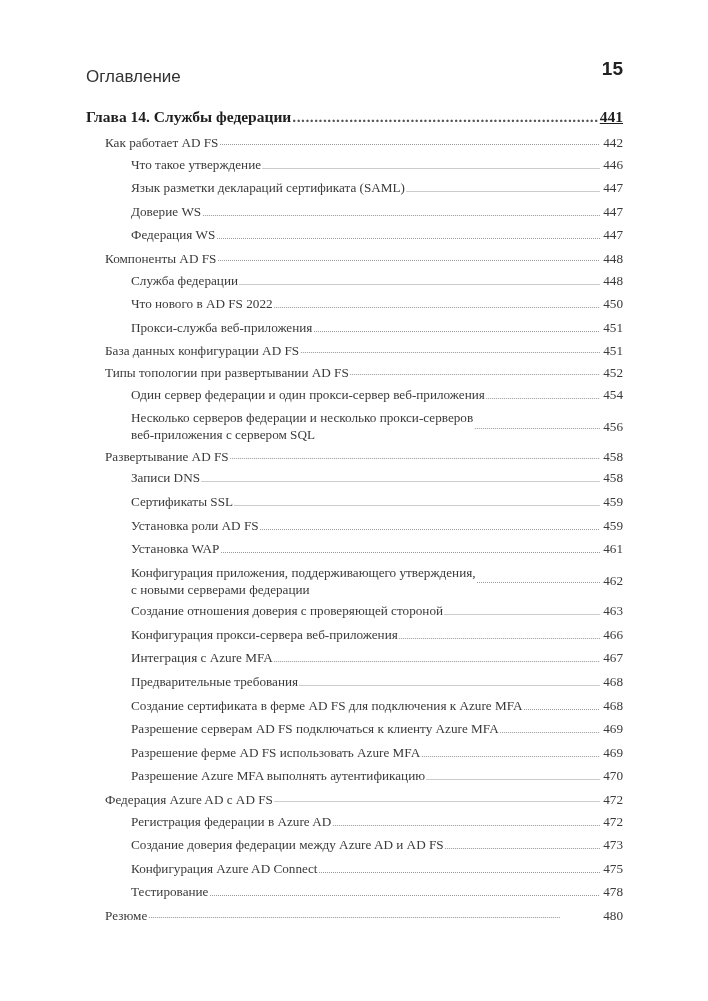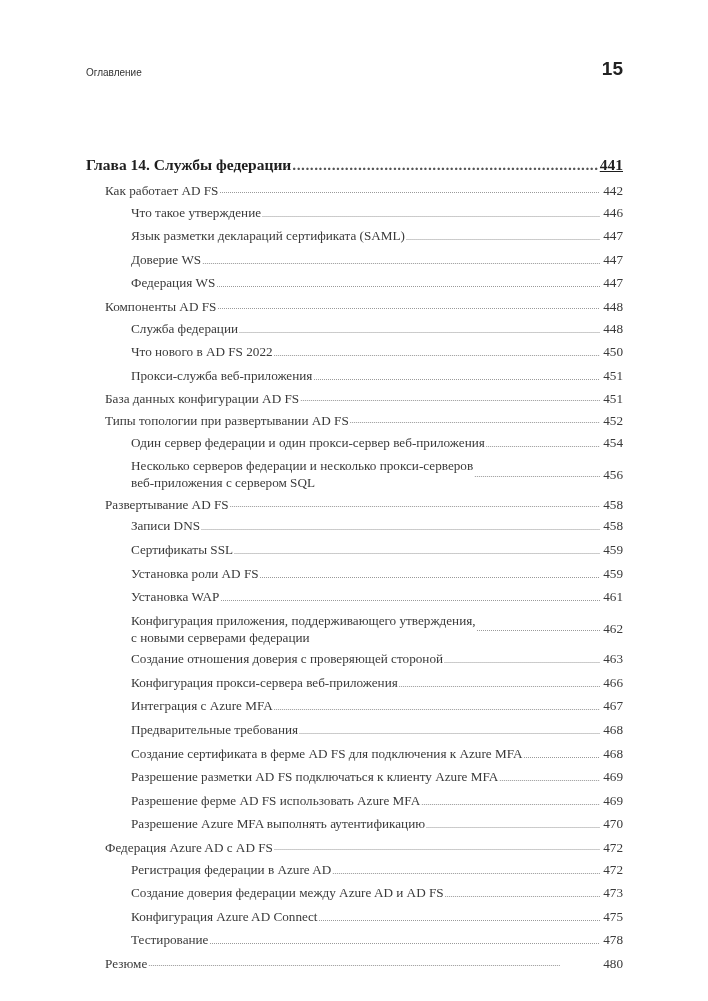--- a/index.html
+++ b/index.html
@@ -19,21 +19,21 @@
       left: 86px;
       right: 85px;
       top: 58px;
       height: 30px;
     }
     .running-title {
       position: absolute;
       left: 0;
       top: 9px;
       font-family: "Liberation Sans", sans-serif;
-      font-size: 10px;
+      font-size: 17px;
       color: #333;
     }
     .page-number {
       position: absolute;
       right: 0;
       top: 0;
       font-family: "Liberation Sans", sans-serif;
       font-size: 19px;
       font-weight: bold;
       color: #222;
@@ -45,21 +45,20 @@
       top: 108px;
       font-family: "Liberation Serif", serif;
     }
     .chapter {
       display: flex;
       align-items: baseline;
       font-weight: bold;
       font-size: 15.5px;
       color: #1e1e1e;
       height: 26px;
-      margin-top: 48px;
     }
     .entry {
       display: flex;
       align-items: baseline;
       font-size: 13.2px;
       color: #3a3a3a;
       line-height: 17px;
       margin-bottom: 4.6px;
     }
     .entry.l1 { padding-left: 19px; align-items: center; }
@@ -213,21 +212,21 @@
         <span class="label">Предварительные требования</span>
         <span class="dots"></span>
         <span class="pg">468</span>
       </div>
       <div class="entry l2">
         <span class="label">Создание сертификата в ферме AD FS для подключения к Azure MFA</span>
         <span class="dots"></span>
         <span class="pg">468</span>
       </div>
       <div class="entry l2">
-        <span class="label">Разрешение разметки AD FS подключаться к клиенту Azure MFA</span>
+        <span class="label">Разрешение серверам AD FS подключаться к клиенту Azure MFA</span>
         <span class="dots"></span>
         <span class="pg">469</span>
       </div>
       <div class="entry l2">
         <span class="label">Разрешение ферме AD FS использовать Azure MFA</span>
         <span class="dots"></span>
         <span class="pg">469</span>
       </div>
       <div class="entry l2">
         <span class="label">Разрешение Azure MFA выполнять аутентификацию</span>

